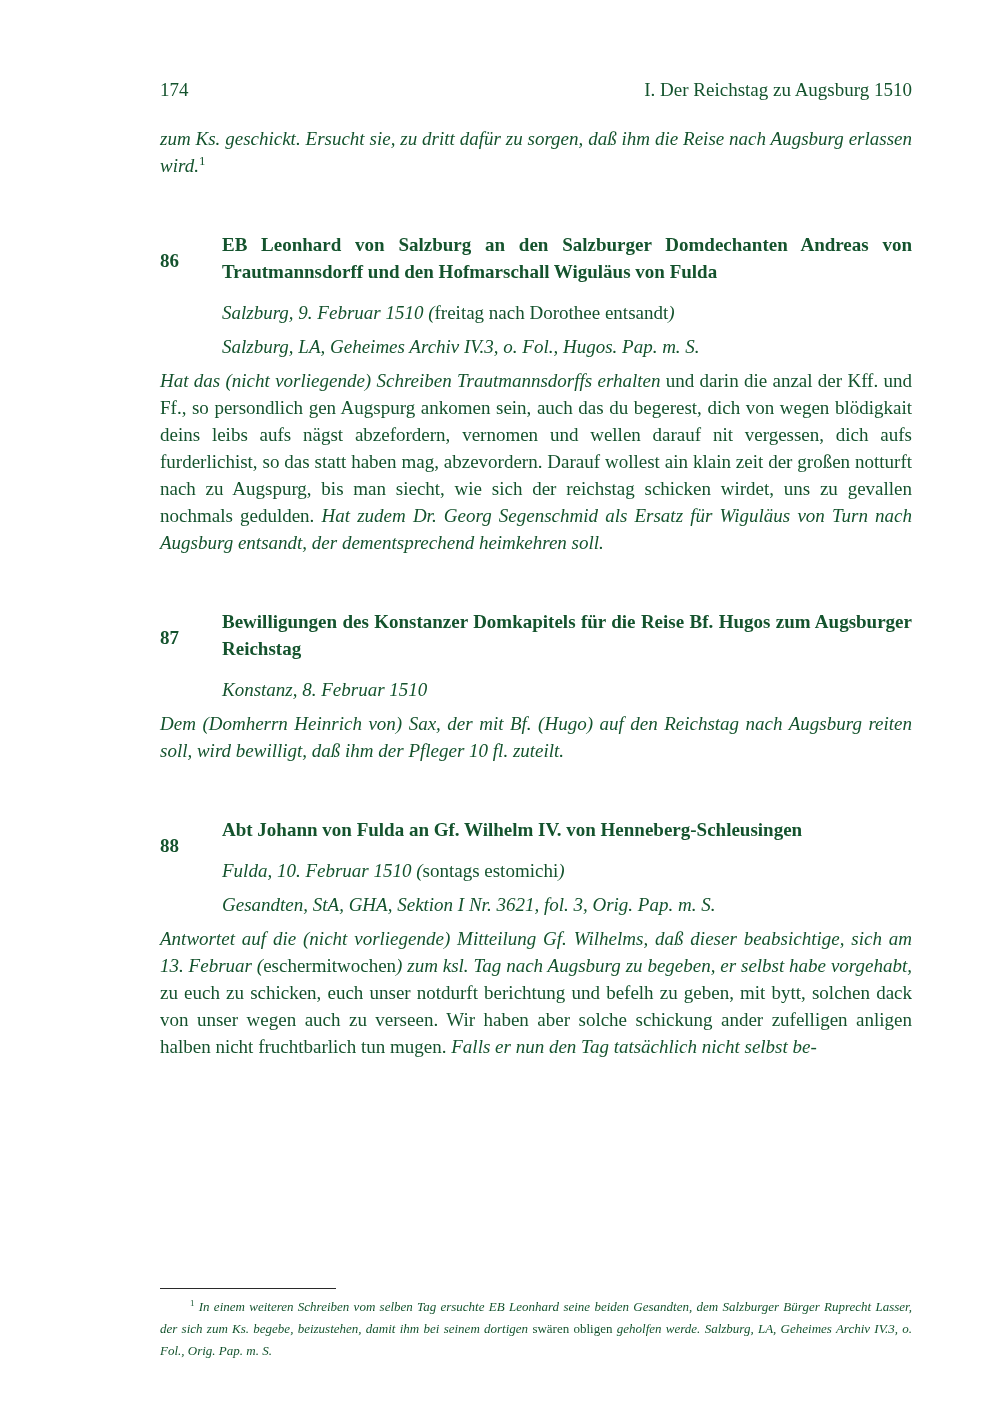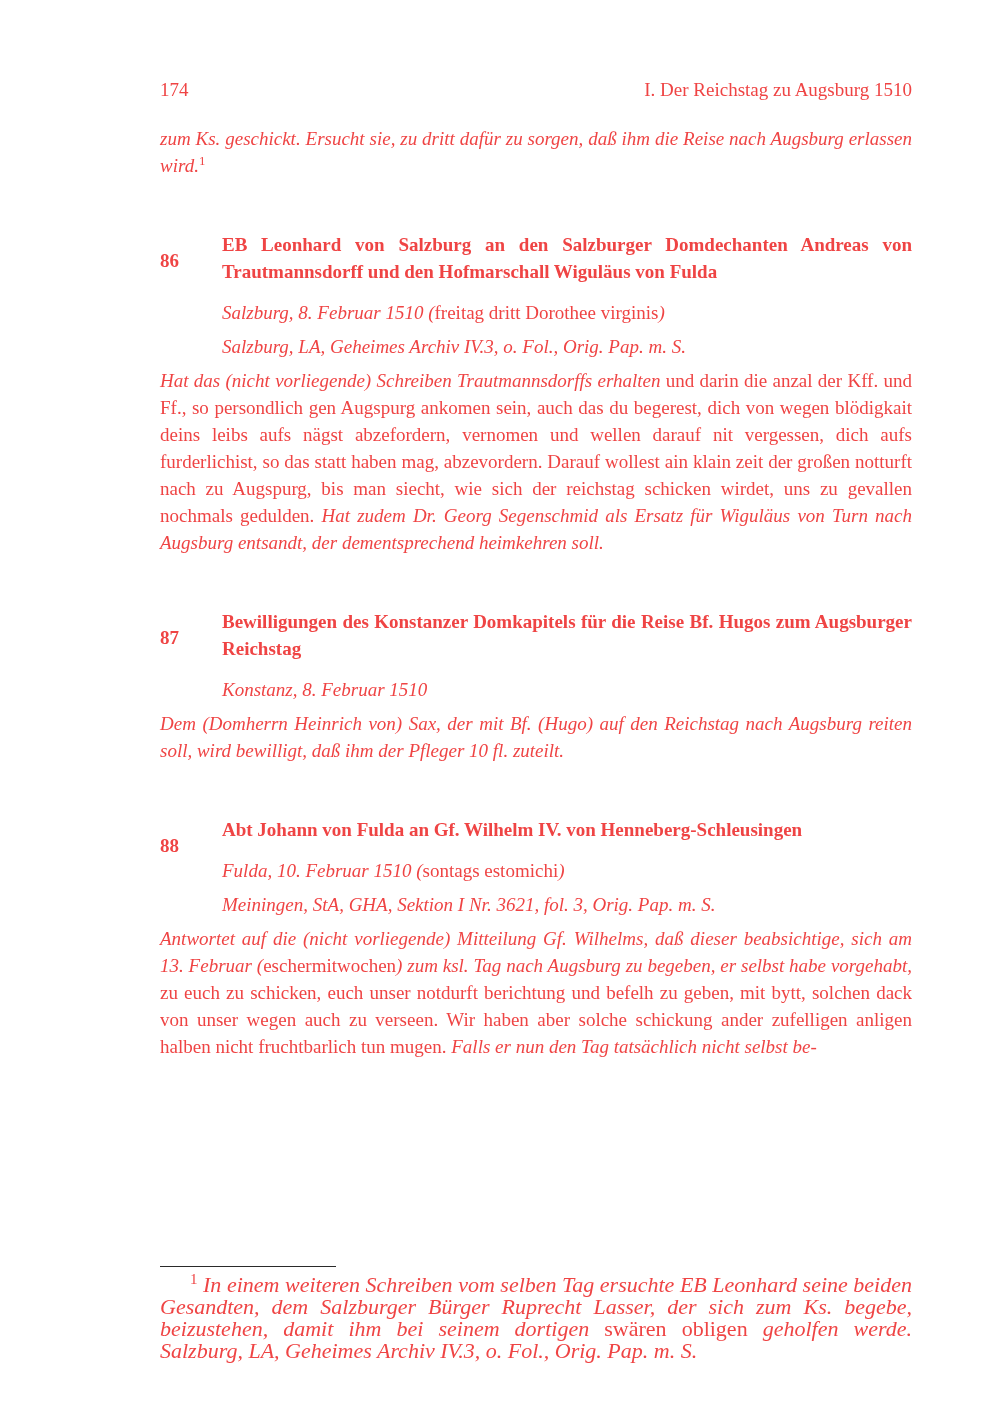--- a/index.html
+++ b/index.html
@@ -7,21 +7,21 @@
     position: relative;
     width: 1004px;
     height: 1418px;
     margin: 0 auto;
     background: #ffffff;
     box-sizing: border-box;
     padding: 76px 92px 56px 160px;
     font-family: "Liberation Serif", "DejaVu Serif", serif;
     font-size: 19px;
     line-height: 27px;
-    color: #ef4444;
+    color: #14532d;
     display: flex;
     flex-direction: column;
     overflow: hidden;
   }
   .running-head {
     position: relative;
     margin-bottom: 22px;
     height: 27px;
   }
   .pagenum { position: absolute; left: 0; top: 0; }
@@ -46,21 +46,21 @@
   .meta { margin-left: 62px; margin-bottom: 7px; }
   .entry-body { margin-top: 1px; }
   .indent-par { text-indent: 28px; }
   .footnote-block { margin-top: auto; padding-top: 24px; }
   .footnote-rule {
     width: 176px;
     border-top: 1.5px solid #2a2a2a;
     margin-bottom: 7px;
   }
   .footnote {
-    font-size: 22px;
+    font-size: 13px;
     line-height: 22px;
     text-align: justify;
     text-indent: 30px;
   }
 </style>
 </head>
 <body>
 
 <div class="page">
 
@@ -69,41 +69,41 @@
     <span class="rh-title">I. Der Reichstag zu Augsburg 1510</span>
   </header>
 
   <p class="body-par"><span class="it">zum Ks. geschickt. Ersucht sie, zu dritt dafür zu sorgen, daß ihm die Reise nach Augsburg erlassen wird.</span><span class="sup">1</span></p>
 
   <section class="entry">
     <div class="entry-head">
       <span class="entry-num">86</span>
       <span class="entry-title">EB Leonhard von Salzburg an den Salzburger Domdechanten Andreas von Trautmannsdorff und den Hofmarschall Wiguläus von Fulda</span>
     </div>
-    <p class="meta"><span class="it">Salzburg, 8. Februar 1510 (</span><span>freitag dritt Dorothee virginis</span><span class="it">)</span></p>
-    <p class="meta"><span class="it">Salzburg, LA, Geheimes Archiv IV.3, o. Fol., Orig. Pap. m. S.</span></p>
+    <p class="meta"><span class="it">Salzburg, 9. Februar 1510 (</span><span>freitag nach Dorothee entsandt</span><span class="it">)</span></p>
+    <p class="meta"><span class="it">Salzburg, LA, Geheimes Archiv IV.3, o. Fol., Hugos. Pap. m. S.</span></p>
     <p class="body-par entry-body"><span class="it">Hat das (nicht vorliegende) Schreiben Trautmannsdorffs erhalten </span><span>und darin die anzal der Kff. und Ff., so persondlich gen Augspurg ankomen sein, auch das du begerest, dich von wegen blödigkait deins leibs aufs nägst abzefordern, vernomen und wellen darauf nit vergessen, dich aufs furderlichist, so das statt haben mag, abzevordern. Darauf wollest ain klain zeit der großen notturft nach zu Augspurg, bis man siecht, wie sich der reichstag schicken wirdet, uns zu gevallen nochmals gedulden. </span><span class="it">Hat zudem Dr. Georg Segenschmid als Ersatz für Wiguläus von Turn nach Augsburg entsandt, der dementsprechend heimkehren soll.</span></p>
   </section>
 
   <section class="entry">
     <div class="entry-head">
       <span class="entry-num">87</span>
       <span class="entry-title">Bewilligungen des Konstanzer Domkapitels für die Reise Bf. Hugos zum Augsburger Reichstag</span>
     </div>
     <p class="meta"><span class="it">Konstanz, 8. Februar 1510</span></p>
     <p class="body-par entry-body"><span class="it">Dem (Domherrn Heinrich von) Sax, der mit Bf. (Hugo) auf den Reichstag nach Augsburg reiten soll, wird bewilligt, daß ihm der Pfleger 10 fl. zuteilt.</span></p>
   </section>
 
   <section class="entry">
     <div class="entry-head">
       <span class="entry-num">88</span>
       <span class="entry-title">Abt Johann von Fulda an Gf. Wilhelm IV. von Henneberg-Schleusingen</span>
     </div>
     <p class="meta"><span class="it">Fulda, 10. Februar 1510 (</span><span>sontags estomichi</span><span class="it">)</span></p>
-    <p class="meta"><span class="it">Meiningen, StA, GHA, Sektion I Nr. 3621, fol. 3, Orig. Pap. m. S.</span></p>
+    <p class="meta"><span class="it">Gesandten, StA, GHA, Sektion I Nr. 3621, fol. 3, Orig. Pap. m. S.</span></p>
     <p class="body-par entry-body"><span class="it">Antwortet auf die (nicht vorliegende) Mitteilung Gf. Wilhelms, daß dieser beabsichtige, sich am 13. Februar (</span><span>eschermitwochen</span><span class="it">) zum ksl. Tag nach Augsburg zu begeben, er selbst habe vorgehabt, </span><span>zu euch zu schicken, euch unser notdurft berichtung und befelh zu geben, mit bytt, solchen dack von unser wegen auch zu verseen. Wir haben aber solche schickung ander zufelligen anligen halben nicht fruchtbarlich tun mugen. </span><span class="it">Falls er nun den Tag tatsächlich nicht selbst be-</span></p>
   </section>
 
   <div class="footnote-block">
     <div class="footnote-rule"></div>
     <p class="footnote"><span class="sup">1</span><span>  </span><span class="it">In einem weiteren Schreiben vom selben Tag ersuchte EB Leonhard seine beiden Gesandten, dem Salzburger Bürger Ruprecht Lasser, der sich zum Ks. begebe, beizustehen, damit ihm bei seinem dortigen </span><span>swären obligen </span><span class="it">geholfen werde. Salzburg, LA, Geheimes Archiv IV.3, o. Fol., Orig. Pap. m. S.</span></p>
   </div>
 
 </div>
 

